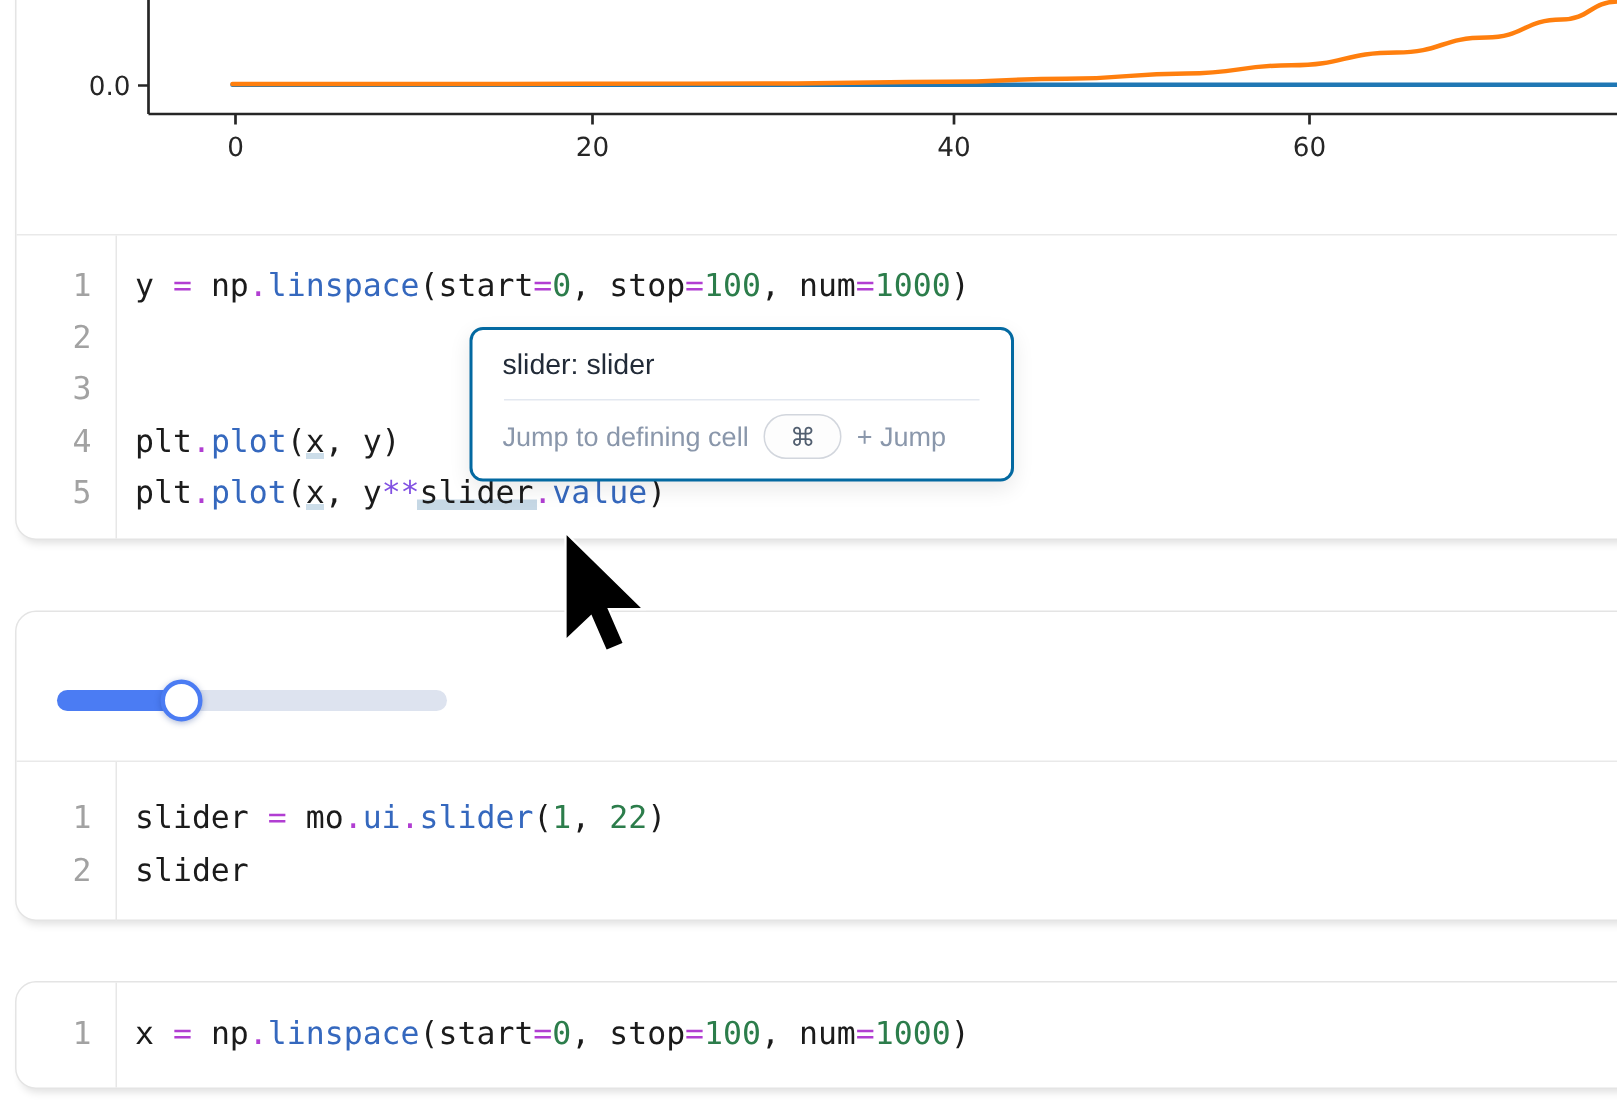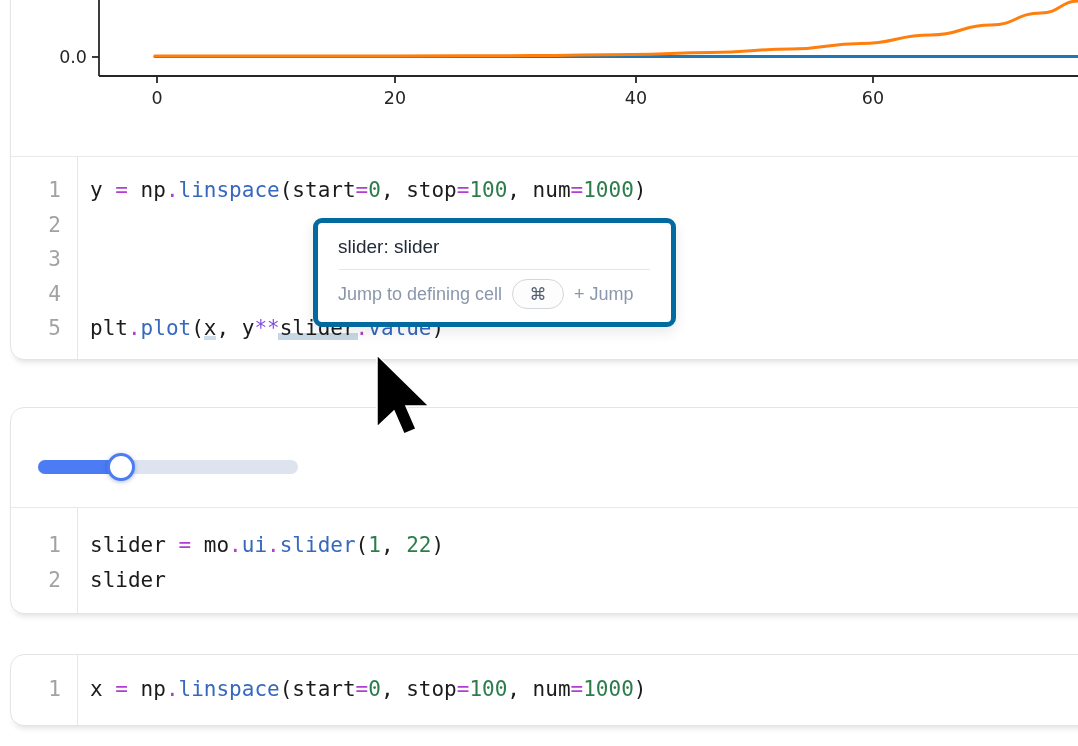--- a/index.html
+++ b/index.html
@@ -49,21 +49,21 @@
   .slider-track { position: absolute; left: 0; top: 7px; width: 260px; height: 14px;
     background: #dde3ef; border-radius: 7px; }
   .slider-fill { position: absolute; left: 0; top: 0; height: 14px;
     border-radius: 7px; }
   .slider-handle { position: absolute; top: 0; width: 28px; height: 28px;
     background: #fff; border-radius: 50%;
     box-shadow: 0 1px 4px rgba(30,60,140,0.35); }
 
   
   .tooltip { position: absolute; left: 313px; top: 218px; width: 363px;
-    background: #fff; border: 5px solid #0369a1; border-radius: 9px;
+    background: #fff; border: 2px solid #0369a1; border-radius: 9px;
     box-shadow: 0 5px 14px rgba(0,0,0,0.09); z-index: 30; }
   .tt-title { padding: 13px 20px 11px 20px; font-size: 19px; color: #222b38; }
   .tt-divider { height: 1px; margin: 0 21px; background: #e3e8f0; }
   .tt-row { display: flex; align-items: center; padding: 9px 20px 13px 20px; gap: 10px;
     font-size: 18px; color: #8removed994aa; color: #8a97ab; }
   .kbd { display: inline-flex; align-items: center; justify-content: center;
     min-width: 52px; height: 30px; border: 1.5px solid #d2d6dd; border-radius: 15px;
     background: #fdfdfd; font-size: 17px; color: #525f70; }
 
   
@@ -91,21 +91,21 @@
           <line x1="862" y1="77" x2="862" y2="84" stroke="#262626" stroke-width="1.8"></line>
           <text x="862" y="105" text-anchor="middle" font-family="DejaVu Sans, sans-serif" font-size="17.5" fill="#262626">60</text>
           <path d="M144,57.5 C606,57.5 606,57.5 1068,57.5" fill="none" stroke="#1f77b4" stroke-width="3" stroke-linecap="round"></path>
           <path d="M144,57 C262,57 262,56.9 380,56.9 C450,56.9 450,56.6 520,56.6 C570,56.6 570,55.5 620,55.5 C660,55.5 660,53.5 700,53.5 C740,53.5 740,50 780,50 C815,50 815,44.5 850,44.5 C885,44.5 885,36 920,36 C950,36 950,26 980,26 C1005,26 1005,14 1030,14 C1049,14 1049,2 1068,2" fill="none" stroke="#ff7f0e" stroke-width="3" stroke-linecap="round"></path>
         </svg>
     </div>
     <div class="code-area">
         <div class="code-line"><span class="ln">1</span><span class="src"><span class="tk-p">y </span><span class="tk-o">=</span><span class="tk-p"> np</span><span class="tk-o">.</span><span class="tk-f">linspace</span><span class="tk-p">(start</span><span class="tk-o">=</span><span class="tk-n">0</span><span class="tk-p">, stop</span><span class="tk-o">=</span><span class="tk-n">100</span><span class="tk-p">, num</span><span class="tk-o">=</span><span class="tk-n">1000</span><span class="tk-p">)</span></span></div>
         <div class="code-line"><span class="ln">2</span><span class="src"></span></div>
         <div class="code-line"><span class="ln">3</span><span class="src"></span></div>
-        <div class="code-line"><span class="ln">4</span></div>
+        <div class="code-line"><span class="ln">4</span><span class="src"><span class="tk-p">plt</span><span class="tk-o">.</span><span class="tk-f">plot</span><span class="tk-p">(</span><span class="tk-ux">x</span><span class="tk-p">, y)</span></span></div>
         <div class="code-line"><span class="ln">5</span><span class="src"><span class="tk-p">plt</span><span class="tk-o">.</span><span class="tk-f">plot</span><span class="tk-p">(</span><span class="tk-ux">x</span><span class="tk-p">, y</span><span class="tk-o2">**</span><span class="tk-uh">slider</span><span class="tk-o">.</span><span class="tk-f">value</span><span class="tk-p">)</span></span></div>
       </div>
   </section>
 
   <section class="cell-card" id="cell2">
     <div class="output-area">
       <div class="slider-wrap">
         <div class="slider-track" style="background: rgb(221, 227, 239);">
           <div class="slider-fill" style="width: 89.2px; background: rgb(75, 124, 243);"></div>
         </div>

